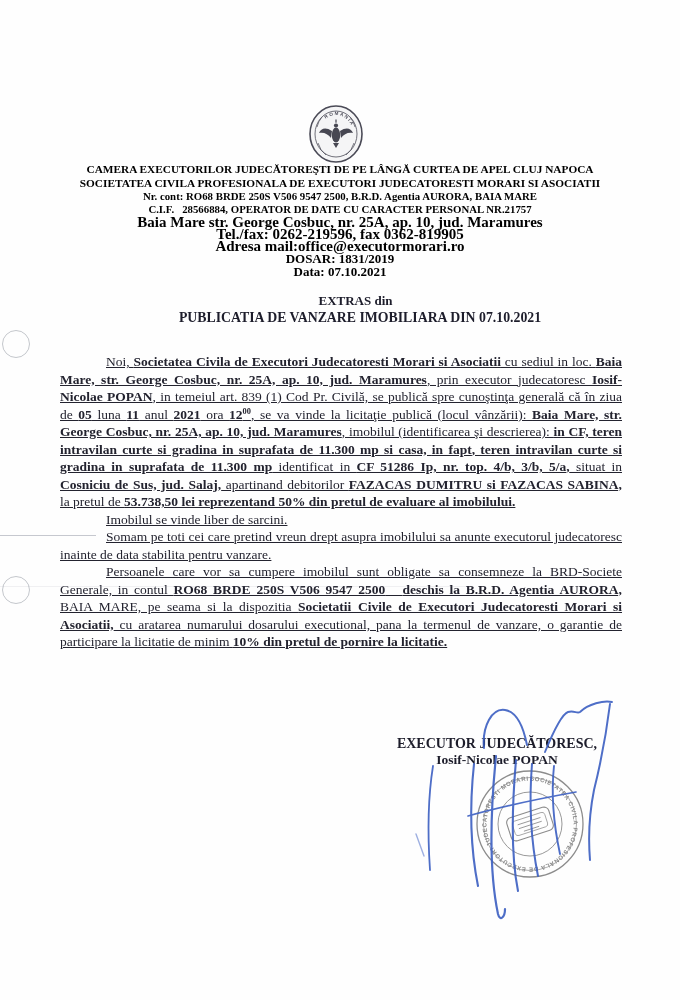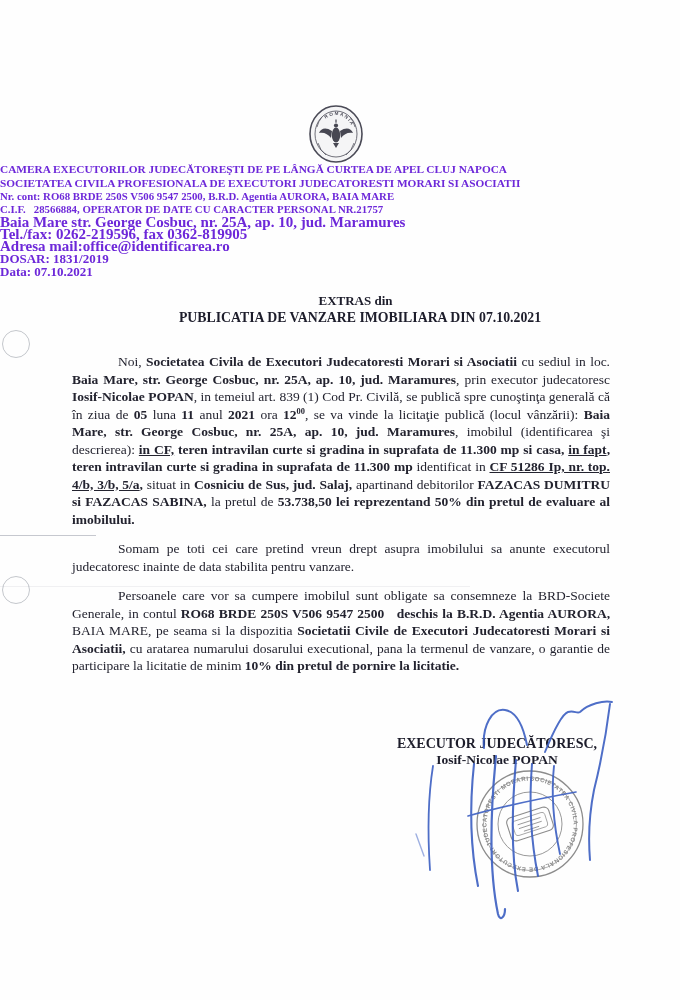--- a/index.html
+++ b/index.html
@@ -9,34 +9,34 @@
   .punch-hole{position:absolute;width:26px;height:26px;border-radius:50%;
               border:1.2px solid rgba(125,130,142,.45);background:none;}
   .hole-1{left:2px;top:330px;}
   .hole-2{left:2px;top:576px;}
   .scan-line{position:absolute;height:1px;background:rgba(130,136,150,.45);}
   .scan-line-1{left:0;top:535px;width:96px;}
   .scan-line-2{left:0;top:586px;width:470px;opacity:.25;}
   
   .top-seal{position:absolute;left:307px;top:103px;filter:blur(.2px);}
   
-  .hdr{padding-top:162px;font-weight:bold;color:#6d28d9;}
+  .hdr{padding-top:162px;text-align:center;font-weight:bold;color:#000000;}
   .hdr div{white-space:nowrap;}
   .hdr-l1,.hdr-l2{font-size:11.3px;line-height:14px;}
   .hdr-l3,.hdr-l4{font-size:10.8px;line-height:13px;}
   .hdr-l5,.hdr-l6,.hdr-l7{font-size:15px;line-height:12px;}
   .hdr-l8,.hdr-l9{font-size:13px;line-height:13px;}
   
   .title{margin-top:15px;text-align:center;font-weight:bold;color:#1d1d2b;}
   .title-1{font-size:13px;line-height:16px;margin-left:31px;}
   .title-2{font-size:13.8px;line-height:17px;padding-left:40px;}
   
   .body{margin:27px 58px 0 60px;text-align:justify;font-size:13.5px;line-height:17.5px;
         color:#23232f;}
-  .body p{margin:12px;text-indent:46px;}
+  .body p{margin:0;text-indent:46px;text-decoration:underline;}
   .body sup{font-size:.62em;line-height:0;}
   
   .sig-block{position:absolute;top:736px;left:390px;width:214px;text-align:center;
              font-weight:bold;color:#1d1d2b;}
   .sig-line1{font-size:14px;line-height:16px;white-space:nowrap;}
   .sig-line2{font-size:13.5px;line-height:16px;}
   
   .stamp{position:absolute;left:472px;top:766px;opacity:.8;filter:blur(.35px);}
   .stamp text{font-family:"Liberation Sans","DejaVu Sans",sans-serif;font-weight:bold;}
   .ink{position:absolute;left:408px;top:686px;}
@@ -75,32 +75,33 @@
     </g>
   </svg>
 
   <div class="hdr">
     <div class="hdr-l1">CAMERA EXECUTORILOR JUDECĂTOREŞTI DE PE LÂNGĂ CURTEA DE APEL CLUJ NAPOCA</div>
     <div class="hdr-l2">SOCIETATEA CIVILA PROFESIONALA DE EXECUTORI JUDECATORESTI MORARI SI ASOCIATII</div>
     <div class="hdr-l3">Nr. cont: RO68 BRDE 250S V506 9547 2500, B.R.D. Agentia AURORA, BAIA MARE</div>
     <div class="hdr-l4">C.I.F. &nbsp; 28566884, OPERATOR DE DATE CU CARACTER PERSONAL NR.21757</div>
     <div class="hdr-l5">Baia Mare str. George Cosbuc, nr. 25A, ap. 10, jud. Maramures</div>
     <div class="hdr-l6">Tel./fax: 0262-219596, fax 0362-819905</div>
-    <div class="hdr-l7">Adresa mail:office@identificarea.ro</div>
+    <div class="hdr-l7">Adresa mail:office@executormorari.ro</div>
     <div class="hdr-l8">DOSAR: 1831/2019</div>
     <div class="hdr-l9">Data: 07.10.2021</div>
   </div>
 
   <div class="title">
     <div class="title-1">EXTRAS din</div>
     <div class="title-2">PUBLICATIA DE VANZARE IMOBILIARA DIN 07.10.2021</div>
   </div>
 
   <div class="body">
     <p><span>Noi, </span><span style="font-weight: bold;">Societatea Civila de Executori Judecatoresti Morari si Asociatii</span><span> cu sediul in loc. </span><span style="font-weight: bold;">Baia Mare, str. George Cosbuc, nr. 25A, ap. 10, jud. Maramures</span><span>, prin executor judecatoresc </span><span style="font-weight: bold;">Iosif-Nicolae POPAN</span><span>, in temeiul art. 839 (1) Cod Pr. Civilă, se publică spre cunoştinţa generală că în ziua de </span><span style="font-weight: bold;">05</span><span> luna </span><span style="font-weight: bold;">11</span><span> anul </span><span style="font-weight: bold;">2021</span><span> ora </span><span style="font-weight: bold;">12</span><sup style="font-weight: bold;">00</sup><span>, se va vinde la licitaţie publică (locul vânzării): </span><span style="font-weight: bold;">Baia Mare, str. George Cosbuc, nr. 25A, ap. 10, jud. Maramures</span><span>, imobilul (identificarea şi descrierea): </span><span style="font-weight: bold; text-decoration: underline;">in CF,</span><span style="font-weight: bold;"> teren intravilan curte si gradina in suprafata de 11.300 mp si casa, </span><span style="font-weight: bold; text-decoration: underline;">in fapt</span><span style="font-weight: bold;">, teren intravilan curte si gradina in suprafata de 11.300 mp</span><span> identificat in </span><span style="font-weight: bold; text-decoration: underline;">CF 51286 Ip, nr. top. 4/b, 3/b, 5/a</span><span style="font-weight: bold;">,</span><span> situat in </span><span style="font-weight: bold;">Cosniciu de Sus, jud. Salaj,</span><span> apartinand debitorilor </span><span style="font-weight: bold;">FAZACAS DUMITRU si FAZACAS SABINA,</span><span> la pretul de </span><span style="font-weight: bold;">53.738,50 lei reprezentand 50% din pretul de evaluare al imobilului.</span></p>
+    <p><span>Imobilul se vinde liber de sarcini.</span></p>
     <p><span>Somam pe toti cei care pretind vreun drept asupra imobilului sa anunte executorul judecatoresc inainte de data stabilita pentru vanzare.</span></p>
     <p><span>Persoanele care vor sa cumpere imobilul sunt obligate sa consemneze la BRD-Societe Generale, in contul </span><span style="font-weight: bold;">RO68 BRDE 250S V506 9547 2500</span><span> &nbsp; </span><span style="font-weight: bold;">deschis la B.R.D. Agentia AURORA,</span><span> BAIA MARE, pe seama si la dispozitia </span><span style="font-weight: bold;">Societatii Civile de Executori Judecatoresti Morari si Asociatii,</span><span> cu aratarea numarului dosarului executional, pana la termenul de vanzare, o garantie de participare la licitatie de minim </span><span style="font-weight: bold;">10% din pretul de pornire la licitatie.</span></p>
   </div>
 
   <div class="sig-block">
     <div class="sig-line1">EXECUTOR JUDECĂTORESC,</div>
     <div class="sig-line2">Iosif-Nicolae POPAN</div>
   </div>
 
   <svg class="stamp" width="116" height="116" viewBox="0 0 116 116">

